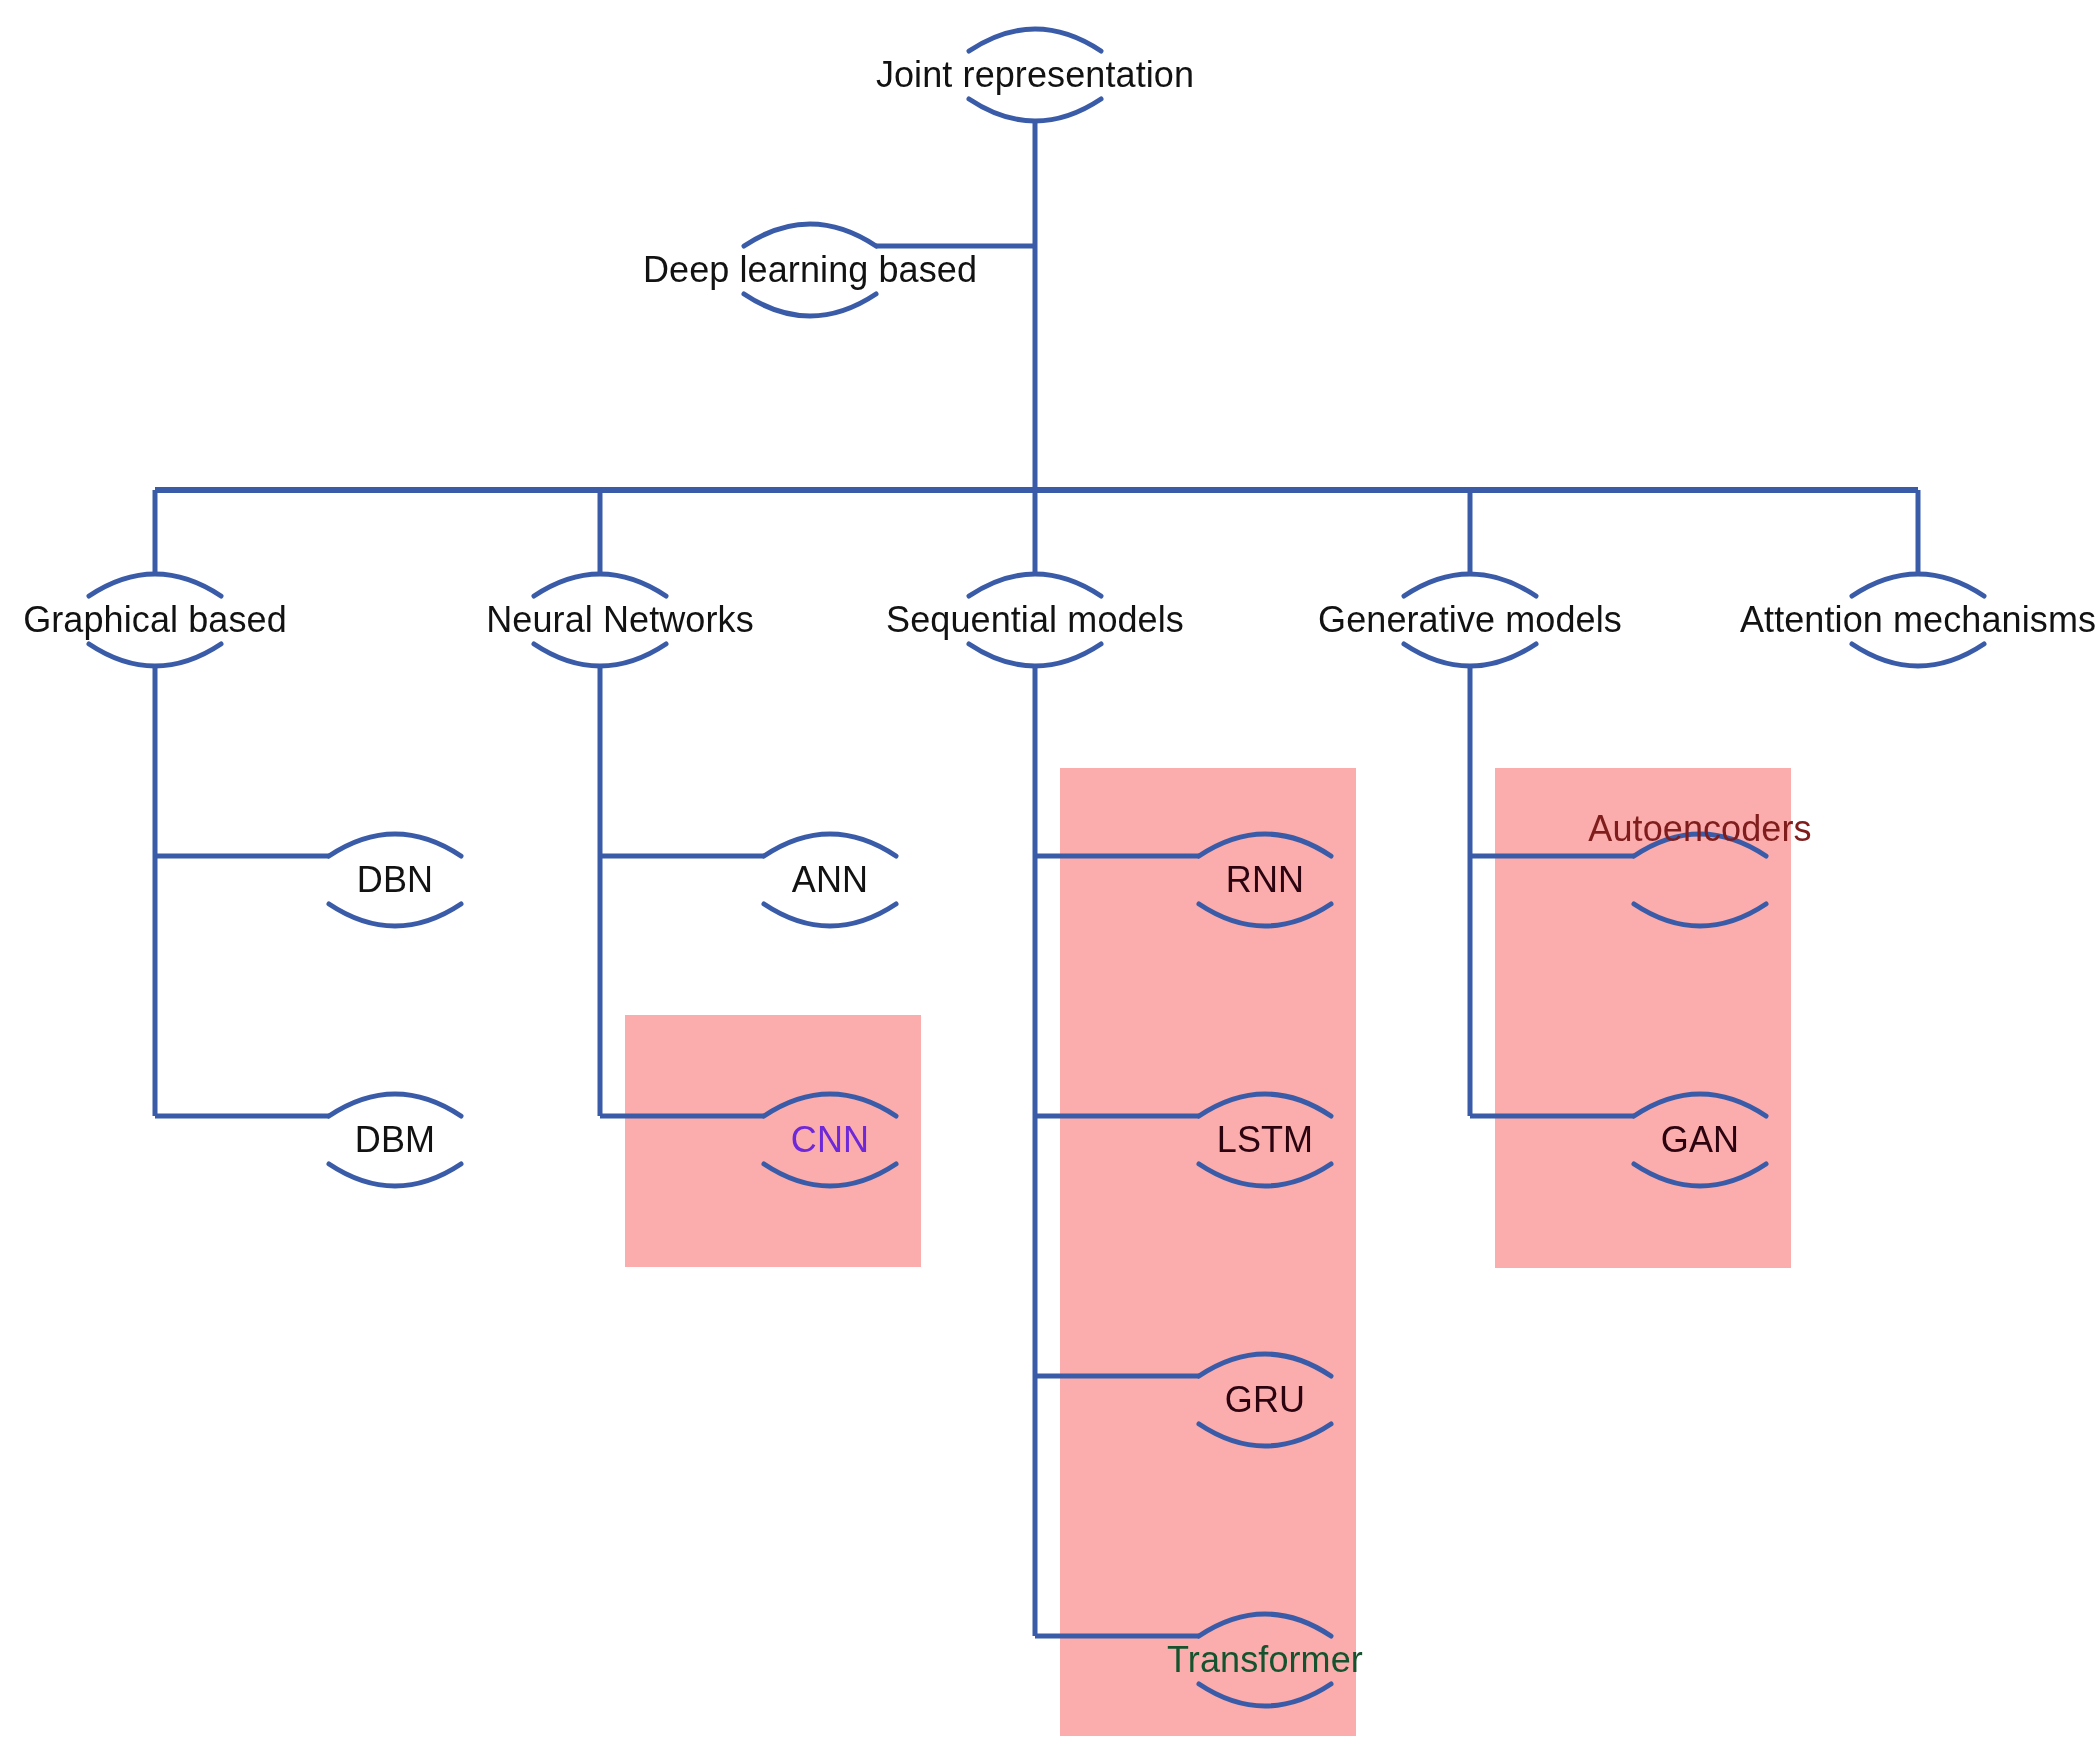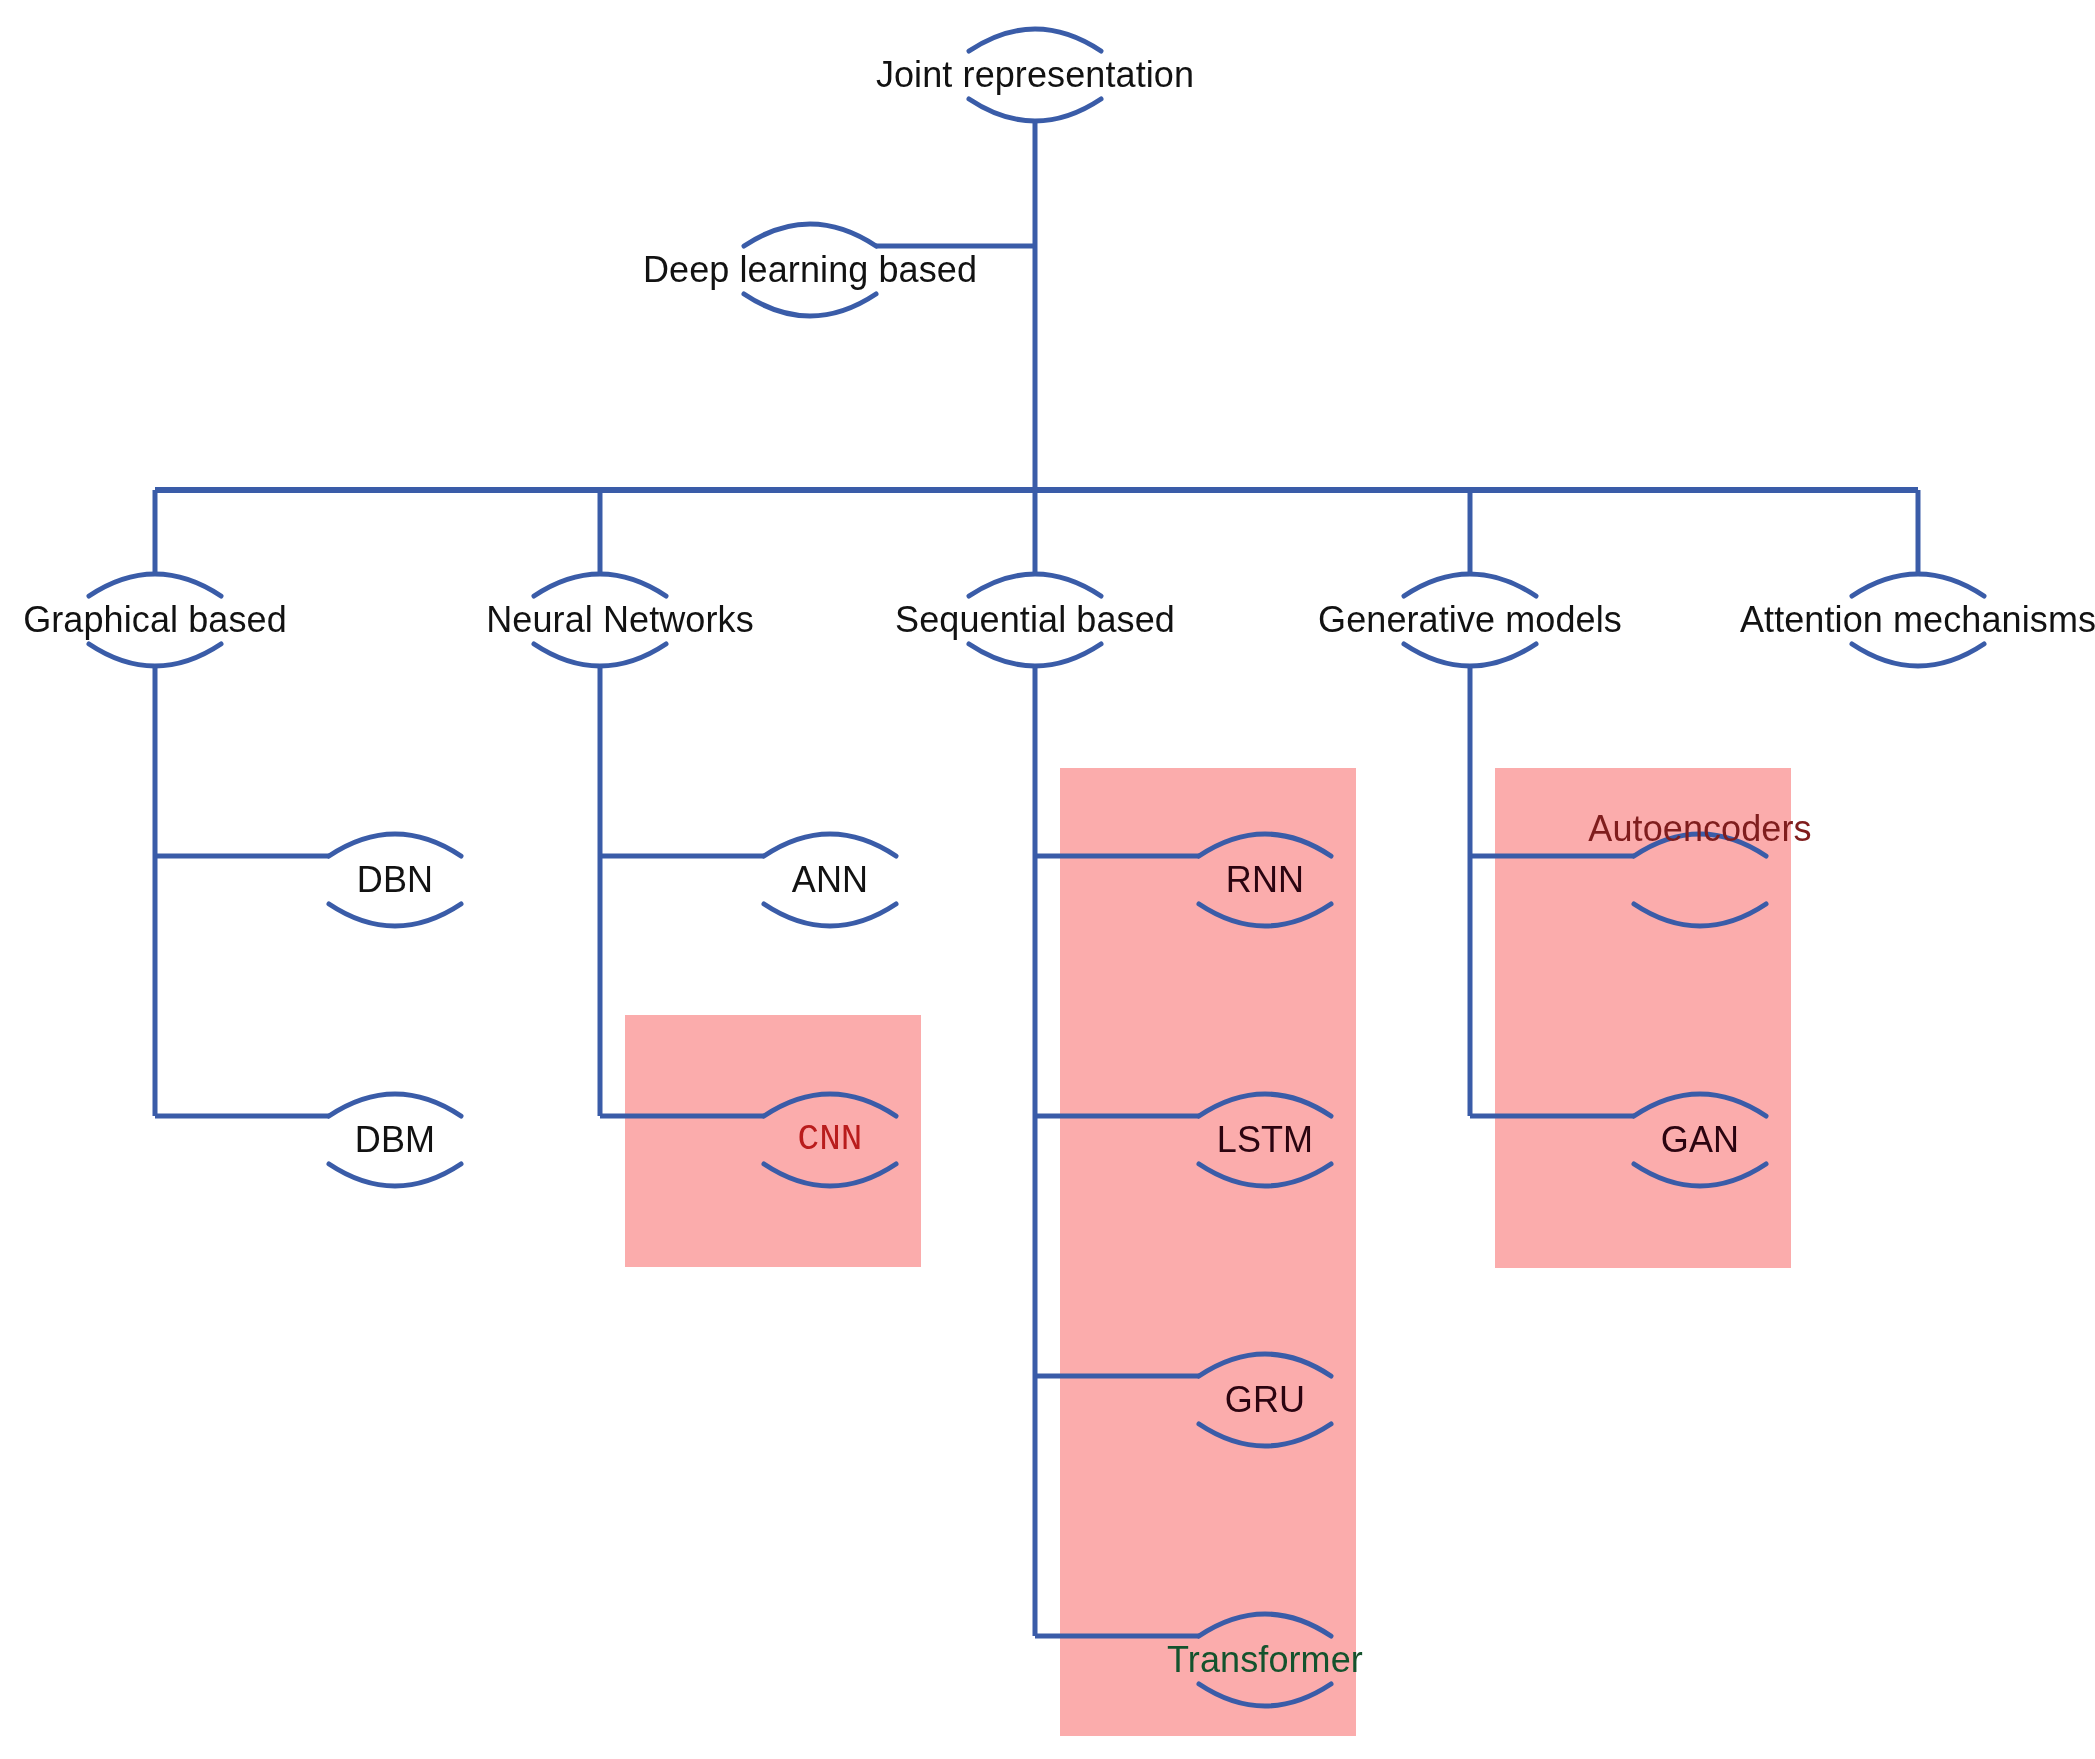--- a/index.html
+++ b/index.html
@@ -131,27 +131,27 @@
         <path d="M 1634 1116 Q 1700 1072 1766 1116" fill="none" stroke="#3A5CA8" stroke-width="5" stroke-linecap="round"></path>
         <path d="M 1634 1164 Q 1700 1208 1766 1164" fill="none" stroke="#3A5CA8" stroke-width="5" stroke-linecap="round"></path>
       </g>
     </svg>
 
   <div id="labels">
       <div class="node-label" style="left: 1035px; top: 75px; color: rgb(18, 18, 18);">Joint representation</div>
       <div class="node-label" style="left: 810px; top: 270px; color: rgb(18, 18, 18);">Deep learning based</div>
       <div class="node-label" style="left: 155px; top: 620px; color: rgb(18, 18, 18);">Graphical based</div>
       <div class="node-label" style="left: 620px; top: 620px; color: rgb(18, 18, 18);">Neural Networks</div>
-      <div class="node-label" style="left: 1035px; top: 620px; color: rgb(18, 18, 18);">Sequential based</div>
+      <div class="node-label" style="left: 1035px; top: 620px; color: rgb(18, 18, 18);">Sequential models</div>
       <div class="node-label" style="left: 1470px; top: 620px; color: rgb(18, 18, 18);">Generative models</div>
       <div class="node-label" style="left: 1918px; top: 620px; color: rgb(18, 18, 18);">Attention mechanisms</div>
       <div class="node-label" style="left: 395px; top: 880px; color: rgb(18, 18, 18);">DBN</div>
       <div class="node-label" style="left: 395px; top: 1140px; color: rgb(18, 18, 18);">DBM</div>
       <div class="node-label" style="left: 830px; top: 880px; color: rgb(18, 18, 18);">ANN</div>
-      <div class="node-label on-pink" style="left: 830px; top: 1140px; color: #b91c1c; font-family: Liberation Mono, monospace;">CNN</div>
+      <div class="node-label on-pink" style="left: 830px; top: 1140px; color: #6d28d9;">CNN</div>
       <div class="node-label on-pink" style="left: 1265px; top: 880px; color: rgb(43, 4, 16);">RNN</div>
       <div class="node-label on-pink" style="left: 1265px; top: 1140px; color: rgb(43, 4, 16);">LSTM</div>
       <div class="node-label on-pink" style="left: 1265px; top: 1400px; color: rgb(43, 4, 16);">GRU</div>
       <div class="node-label on-pink" style="left: 1265px; top: 1660px; color: #14532d;">Transformer</div>
       <div class="node-label on-pink" style="left: 1700px; top: 829px; color: #7f1d1d;">Autoencoders</div>
       <div class="node-label on-pink" style="left: 1700px; top: 1140px; color: rgb(43, 4, 16);">GAN</div>
     </div>
 
 </div>
 

